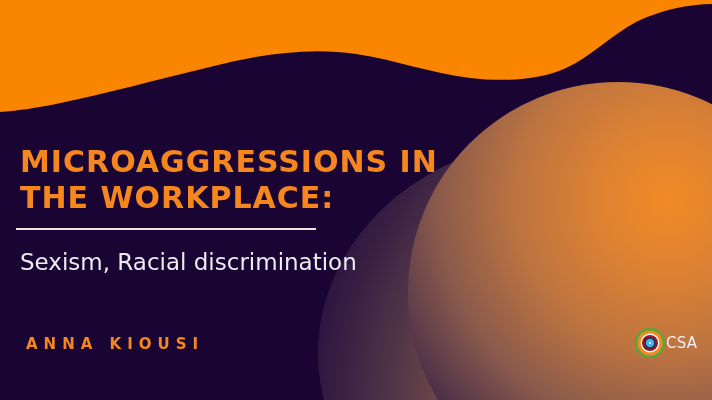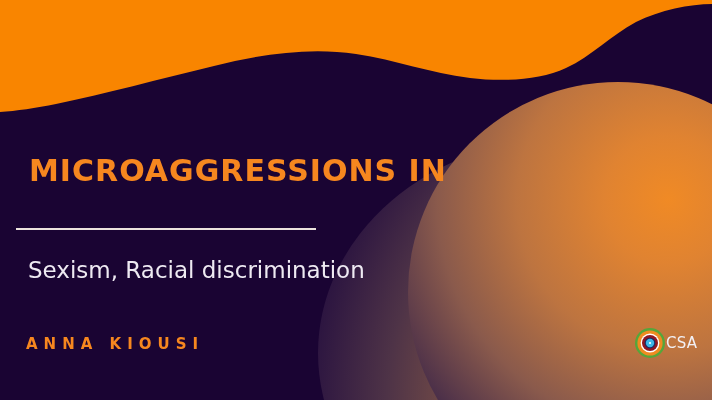--- a/index.html
+++ b/index.html
@@ -77,21 +77,21 @@
     top: 0;
     width: 712px;
     height: 400px;
   }
 
   .title {
     position: absolute;
     left: 16px;
     top: 140px;
     width: 420px;
-    margin: 13px;
+    margin: 4px;
     color: #f6871f;
     font-size: 30px;
     line-height: 36px;
     font-weight: bold;
     letter-spacing: 1.0px;
     text-transform: uppercase;
     font-family: "DejaVu Sans", "Liberation Sans", sans-serif;
   }
 
   .rule {
@@ -101,21 +101,21 @@
     width: 300px;
     height: 2px;
     background: #ece4de;
   }
 
   .subtitle {
     position: absolute;
     left: 16px;
     top: 243px;
     width: 420px;
-    margin: 12px;
+    margin: 4px;
     color: #eeeaf2;
     font-size: 23px;
     line-height: 31px;
     font-weight: normal;
     font-family: "DejaVu Sans", "Liberation Sans", sans-serif;
   }
 
   .author {
     position: absolute;
     left: 22px;
@@ -165,21 +165,21 @@
              C610,36 592,56 566,68
              C540,80 504,82 470,78
              C430,73 396,60 356,54
              C310,47 262,54 214,66
              C160,79 104,94 56,104
              C36,108 16,111 0,112 Z" fill="#f98500"></path>
   </svg>
 
   <div class="content">
 
-    <h1 class="title"><span>MICROAGGRESSIONS IN</span><br></h1>
+    <h1 class="title"><span>MICROAGGRESSIONS IN</span><br><span>THE WORKPLACE:</span></h1>
 
     <div class="rule"></div>
 
     <h2 class="subtitle"><span>Sexism, Racial discrimination</span><br></h2>
 
     <div class="author">ANNA KIOUSI</div>
 
     <div class="logo">
       <svg class="logo-mark" viewBox="0 0 32 32">
         <circle cx="16" cy="16" r="15" fill="#55a63b"></circle>

